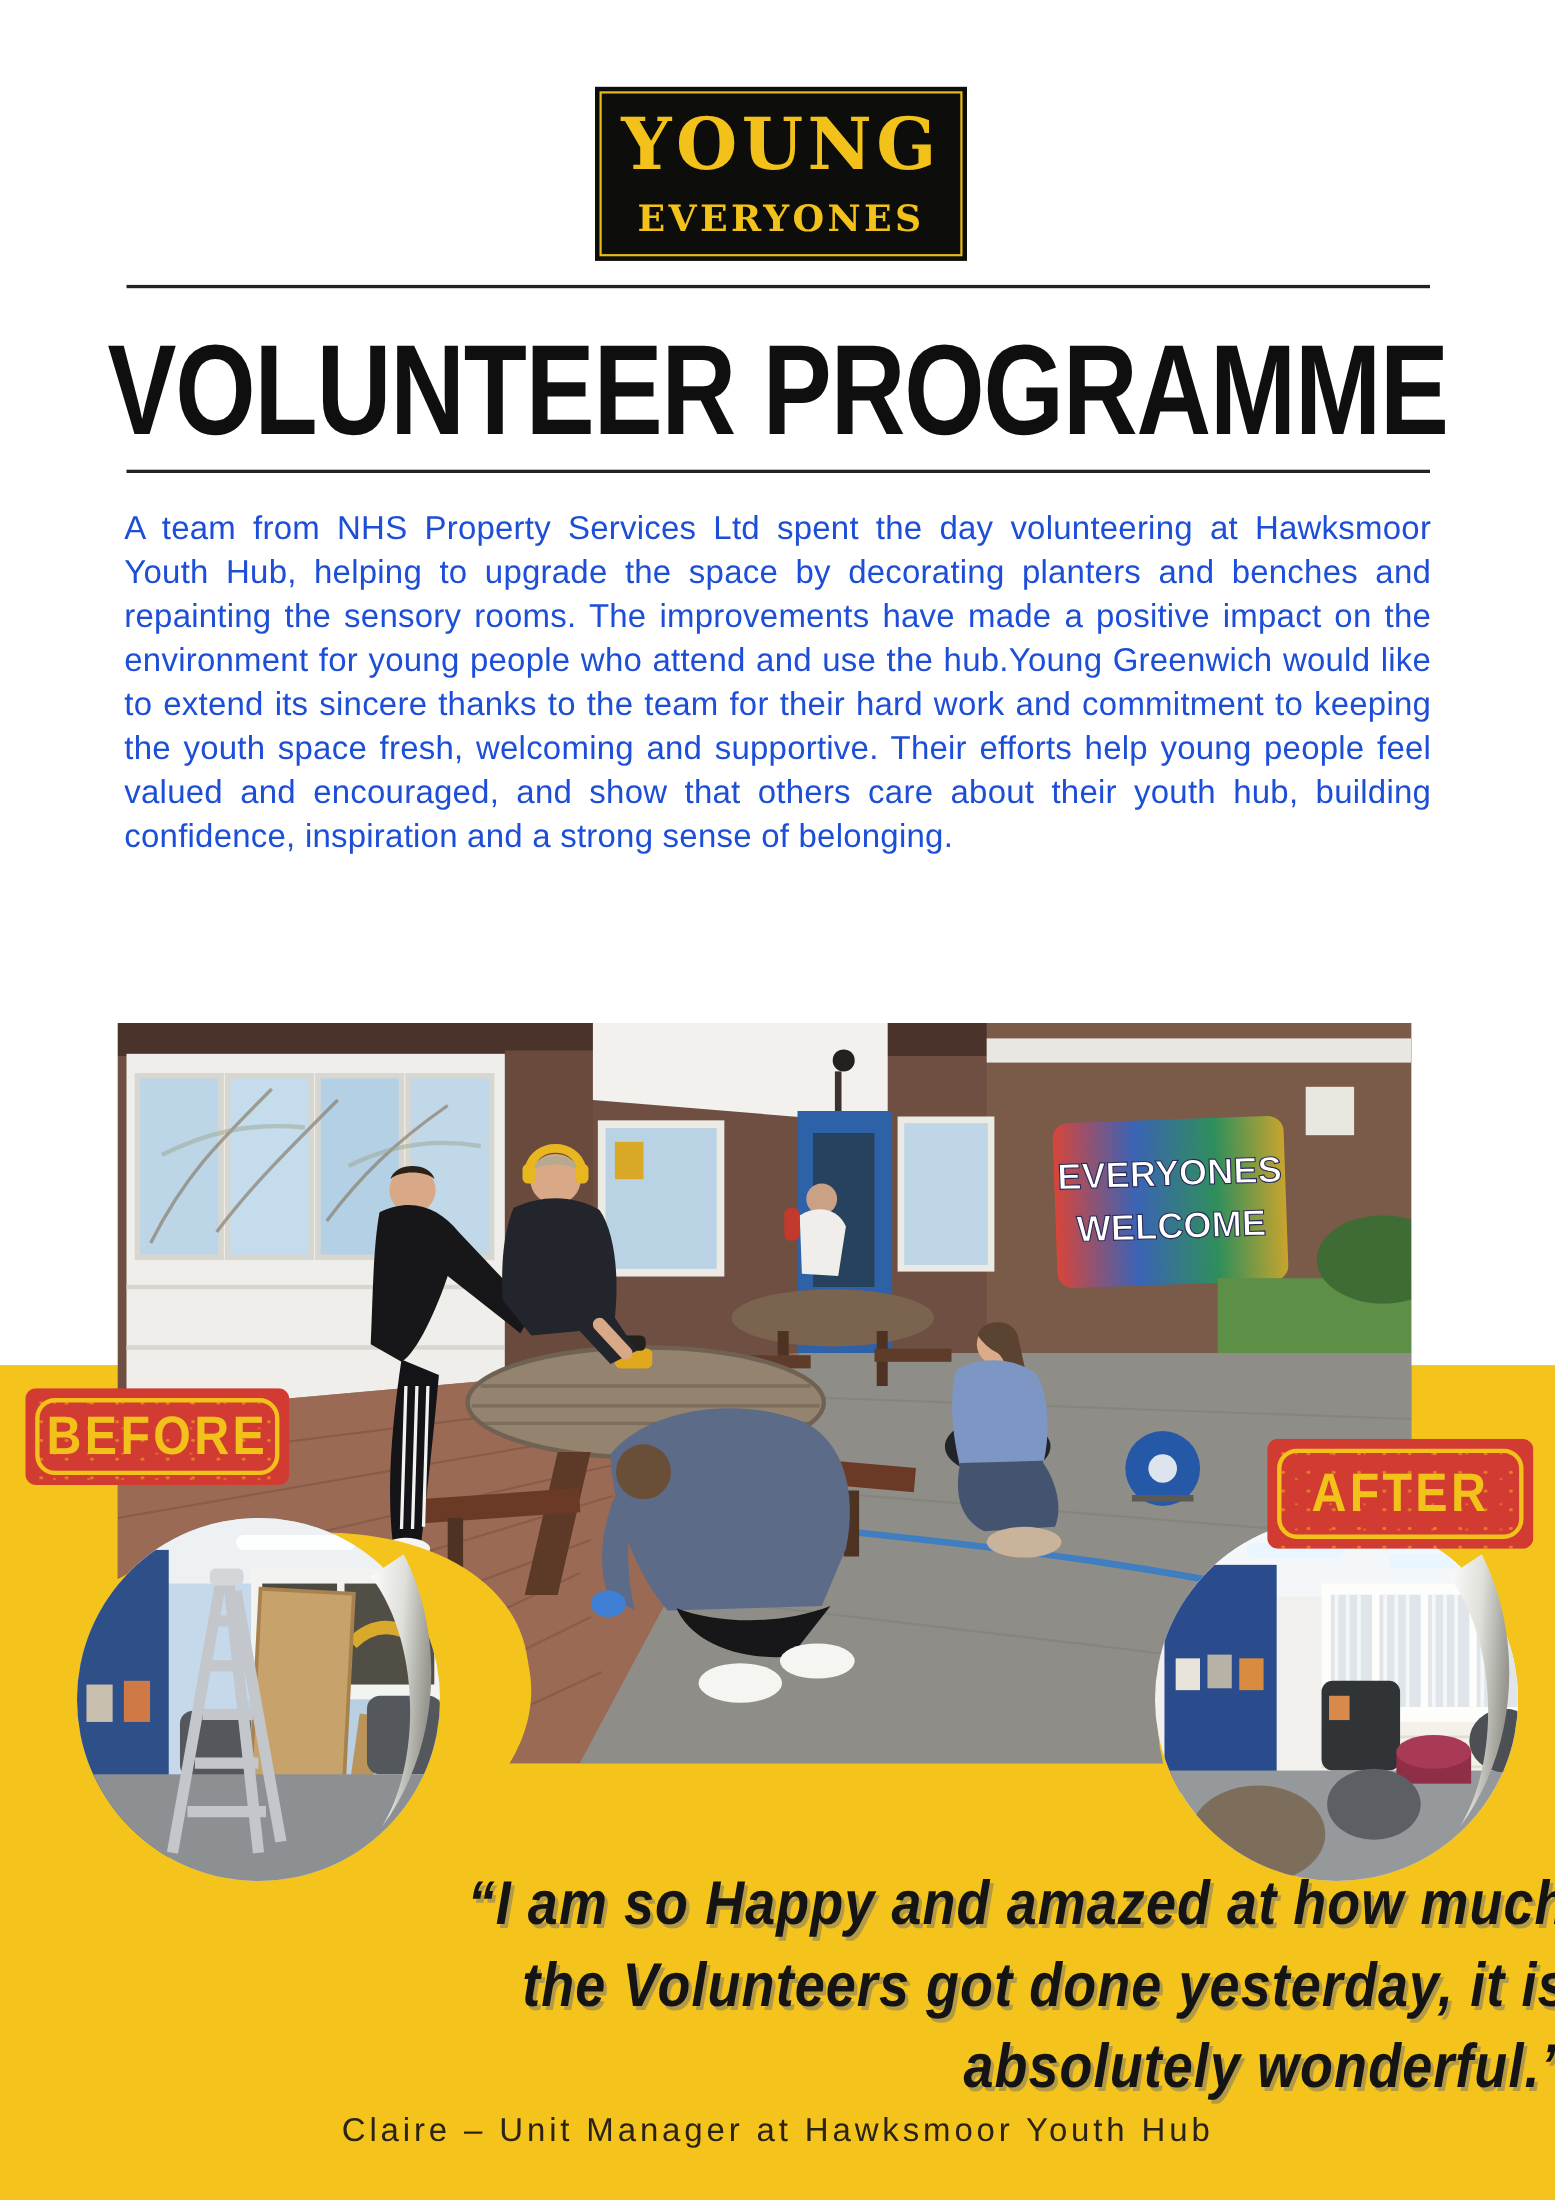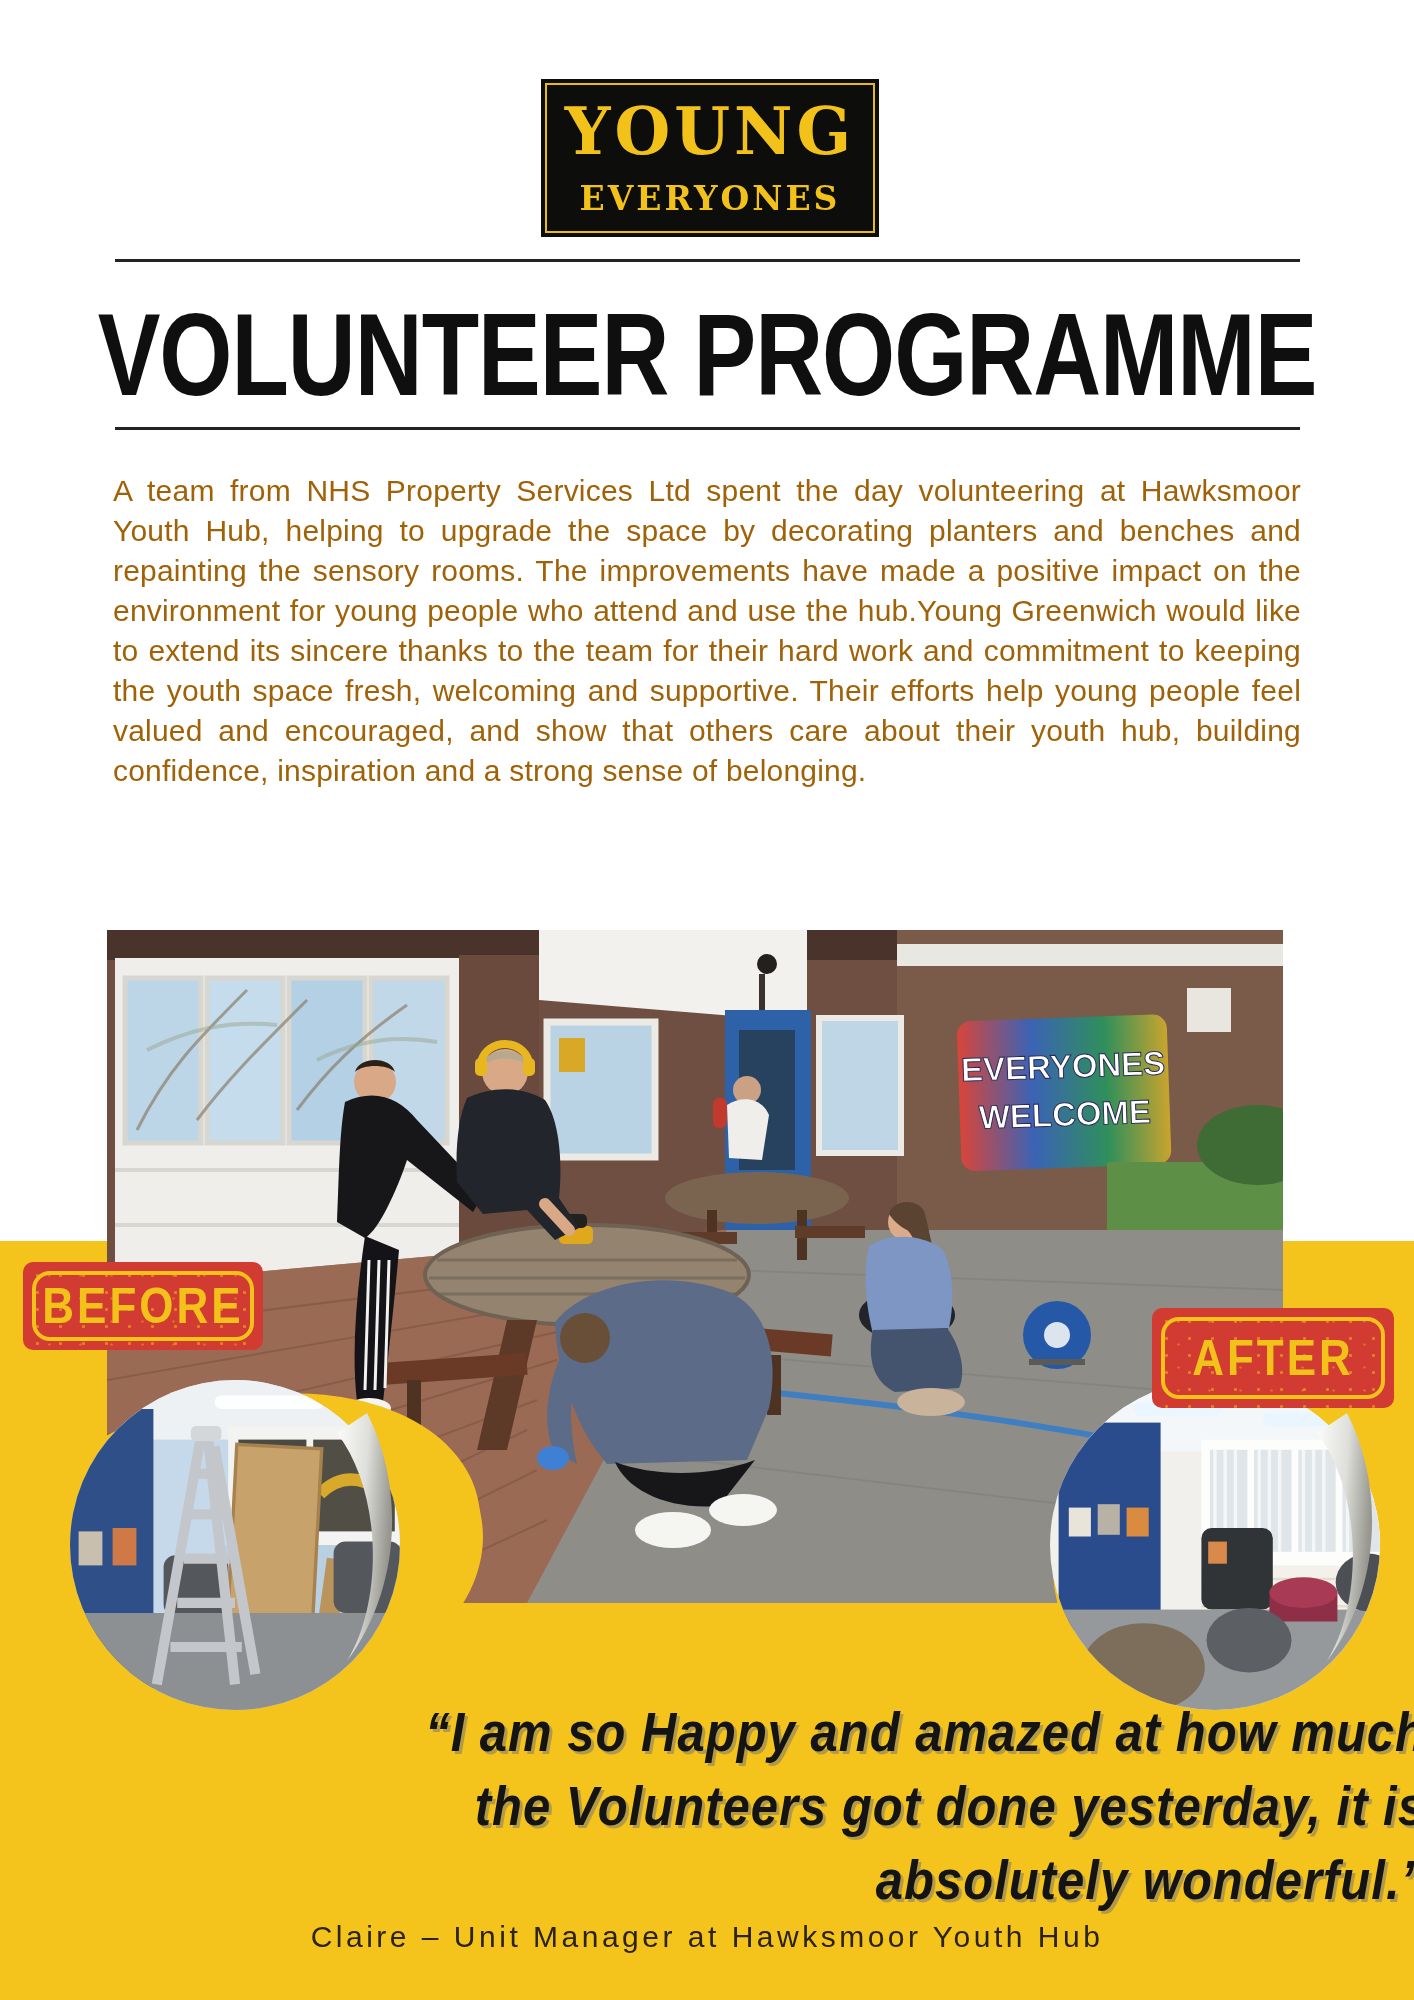--- a/index.html
+++ b/index.html
@@ -29,22 +29,22 @@
   
   .rule{position:absolute;left:115px;width:1185px;height:3px;background:#232323;}
   .rule-1{top:259px}.rule-2{top:427px}
   .main-title{
     position:absolute;left:0;top:287px;width:1414px;text-align:center;
     font-weight:bold;color:#0f0f0f;font-size:94px;line-height:110px;
     transform:scaleY(1.24);transform-origin:top center;letter-spacing:-1px;
   }
   
   .body-text{
-    position:absolute;left:113px;top:471px;width:1188px;
-    font-size:30px;line-height:40px;color:#a16207;text-align:justify;
+    position:absolute;left:113px;top:461px;width:1188px;
+    font-size:30px;line-height:40px;color:#1d4ed8;text-align:justify;
     letter-spacing:0.2px;
   }
   
   .yellow-band{position:absolute;left:0;top:1241px;width:1414px;height:759px;background:#f4c41d;}
   
   .main-photo{
     position:absolute;left:107px;top:930px;width:1176px;height:673px;
     background:#7a5a49;overflow:hidden;z-index:10;
   }
   .main-photo svg{display:block;}

